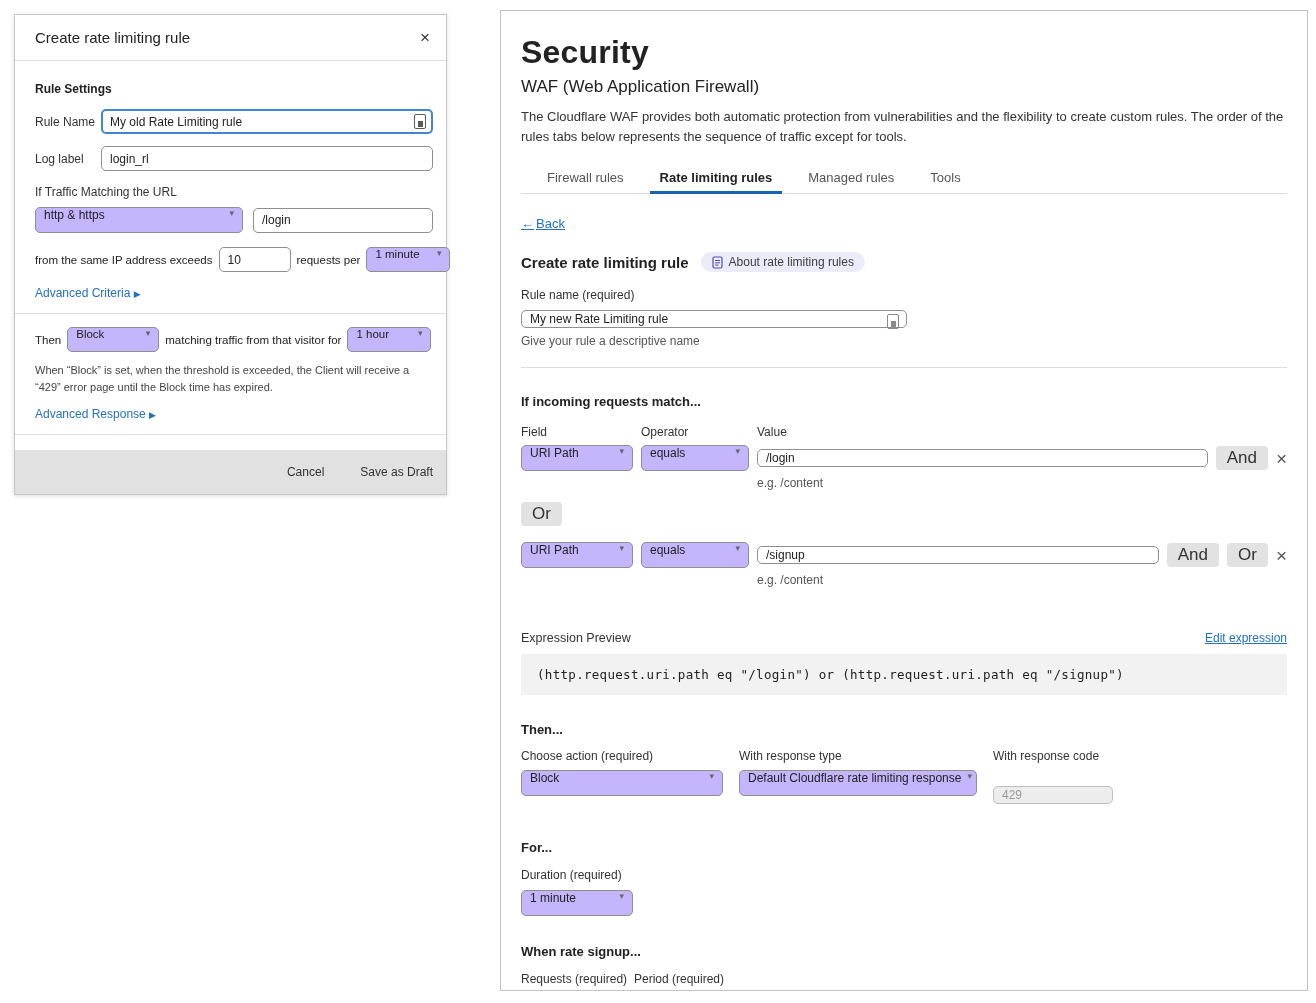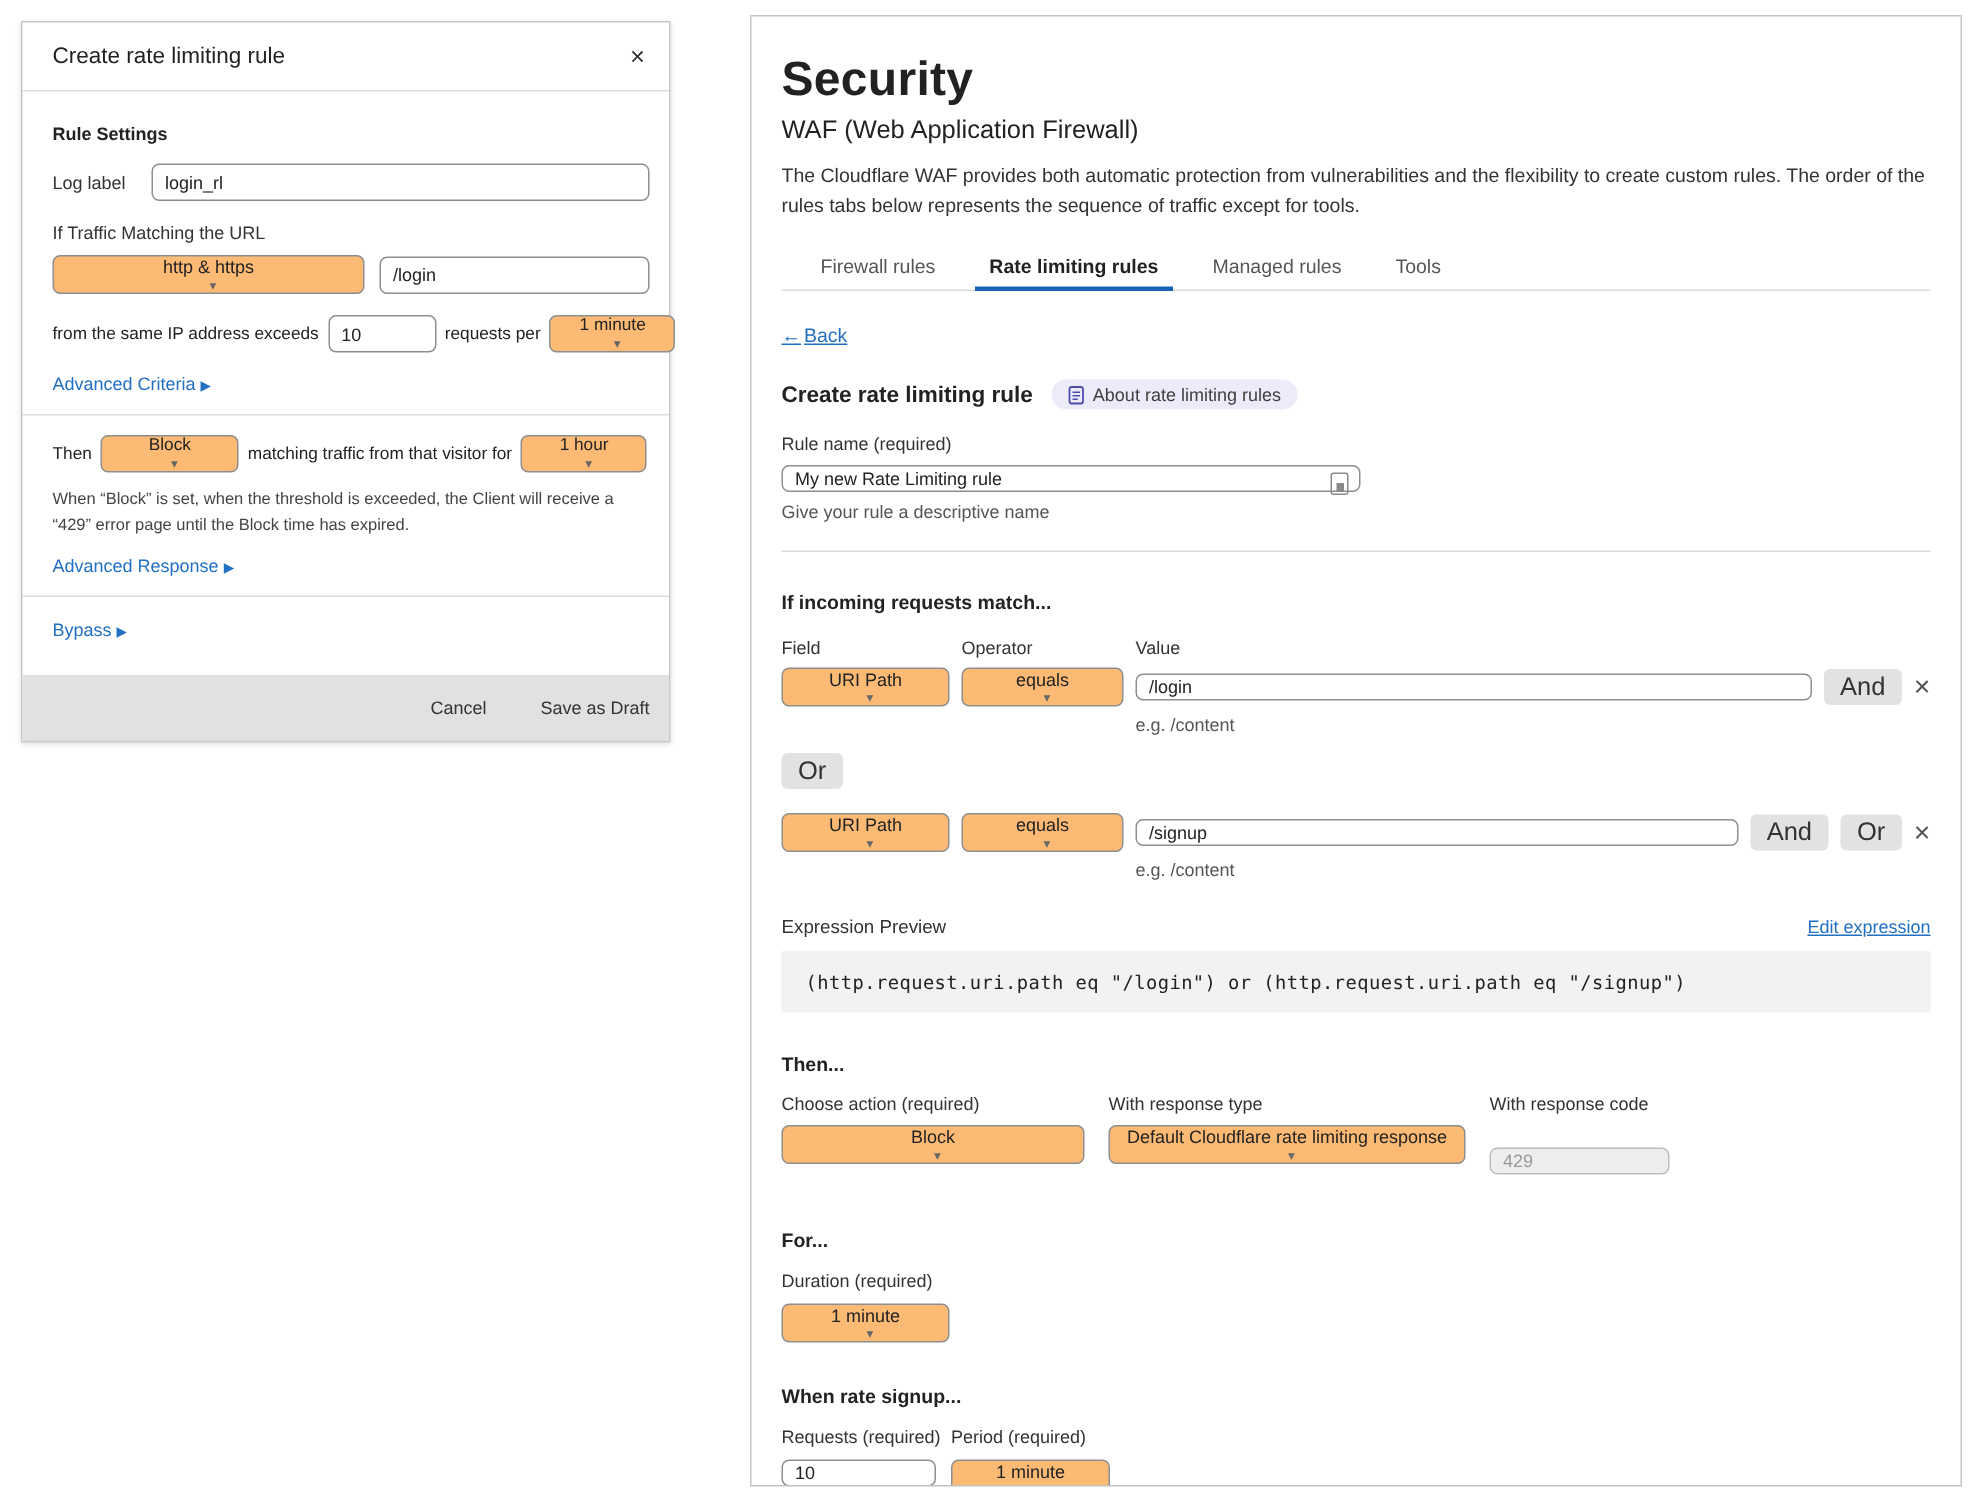--- a/index.html
+++ b/index.html
@@ -1,24 +1,24 @@
 <!DOCTYPE html>
 <html><head>
 <meta charset="utf-8">
 <style>
   * { box-sizing: border-box; margin: 0; padding: 0; }
   html,body { width:1316px; height:1003px; background:#fff; font-family:"Liberation Sans", sans-serif; color:#222; }
   body { position:relative; }
 
   
   .select {
-    display:flex; align-items:center; justify-content:space-between;
-    border:1px solid #8e8e8e; border-radius:5px; background:#fdba74;
+    display:flex; align-items:flex-start; justify-content:space-between;
+    border:1px solid #8e8e8e; border-radius:5px; background:#c4b5fd;
     height:26px; padding:0 8px; font-size:12px; color:#222; cursor:pointer;
-    white-space:nowrap; overflow:hidden;flex-direction:column;
+    white-space:nowrap; overflow:hidden;
   }
   .select .caret { color:#666; font-size:9px; margin-left:6px; }
   .tinput {
     border:1px solid #8e8e8e; border-radius:5px; background:#fff;
     height:18px; padding:0 8px; font-size:12px; color:#222; width:100%;
     font-family:"Liberation Sans", sans-serif;
   }
   .tinput:disabled { background:#ededed; border-color:#bdbdbd; color:#9a9a9a; }
   .gray-btn {
     background:#e2e2e2; border:none; border-radius:4px; height:24px; padding:0 11px;
@@ -99,21 +99,21 @@
   .labels-row { display:flex; gap:8px; margin:16px 0 6px; }
   .labels-row .l1 { width:112px; flex:0 0 auto; }
   .labels-row .l2 { width:108px; flex:0 0 auto; }
   .cond-row { display:flex; gap:8px; align-items:center; }
   .cond-row .select.field { width:112px; flex:0 0 auto; }
   .cond-row .select.op { width:108px; flex:0 0 auto; }
   .cond-row .tinput { flex:1; }
   .cond-row .gray-btn { flex:0 0 auto; }
   .cond-helper { font-size:12px; color:#555; margin:5px 0 0 236px; }
   .or-btn-row { margin:12px 0 16px; }
-  .expr-row { display:flex; justify-content:space-between; align-items:center; margin-top:24px; }
+  .expr-row { display:flex; justify-content:space-between; align-items:center; margin-top:44px; }
   .expr-label { font-size:12.5px; color:#333; }
   .edit-link { font-size:12px; color:#2270c2; text-decoration:underline; cursor:pointer; }
   .expr-box {
     background:#f2f2f2; margin-top:9px; padding:13px 16px;
     font-family:"DejaVu Sans Mono", monospace; font-size:12.5px; color:#222; letter-spacing:.3px;
   }
   .then-title { margin-top:27px; }
   .then-cols { display:flex; gap:16px; margin-top:12px; }
   .then-col .field-label { margin-bottom:7px; }
   .col-action .select { width:202px; }
@@ -134,20 +134,27 @@
 <body>
 
 <div class="dialog">
   <div class="dialog-header">
     <span class="dialog-title">Create rate limiting rule</span>
     <span class="dialog-close">×</span>
   </div>
   <div class="dialog-body">
     <div class="d-sec-title">Rule Settings</div>
 
+    <div class="d-row">
+      <span class="d-label">Rule Name</span>
+      <span class="d-input-wrap">
+        <input class="tinput focused" readonly="" value="My old Rate Limiting rule" style="">
+        <span class="autofill-icon"></span>
+      </span>
+    </div>
 
     <div class="d-row">
       <span class="d-label">Log label</span>
       <span class="d-input-wrap">
         <input class="tinput" readonly="" value="login_rl" style="">
       </span>
     </div>
 
     <div class="d-label-line">If Traffic Matching the URL</div>
 

